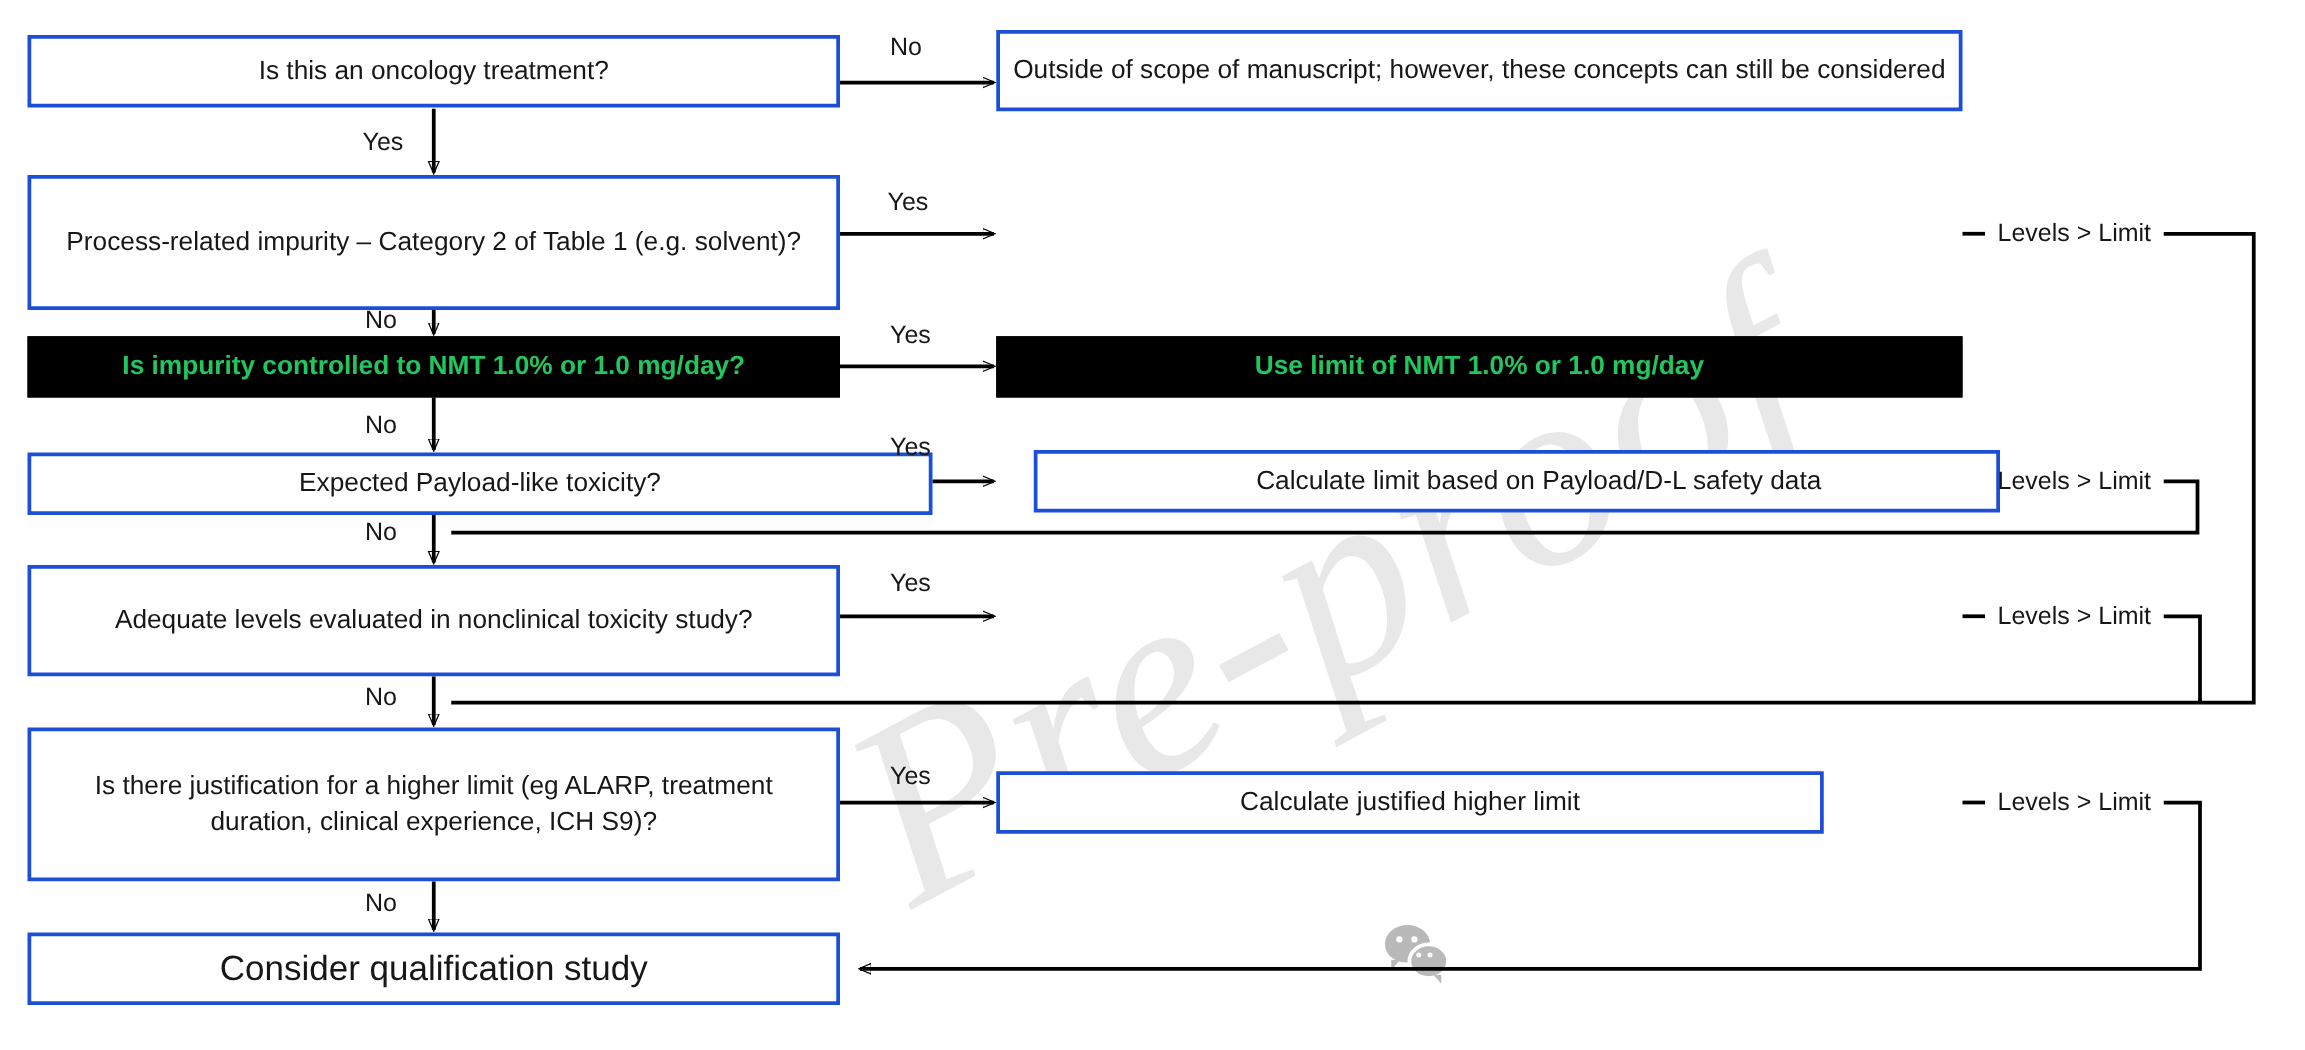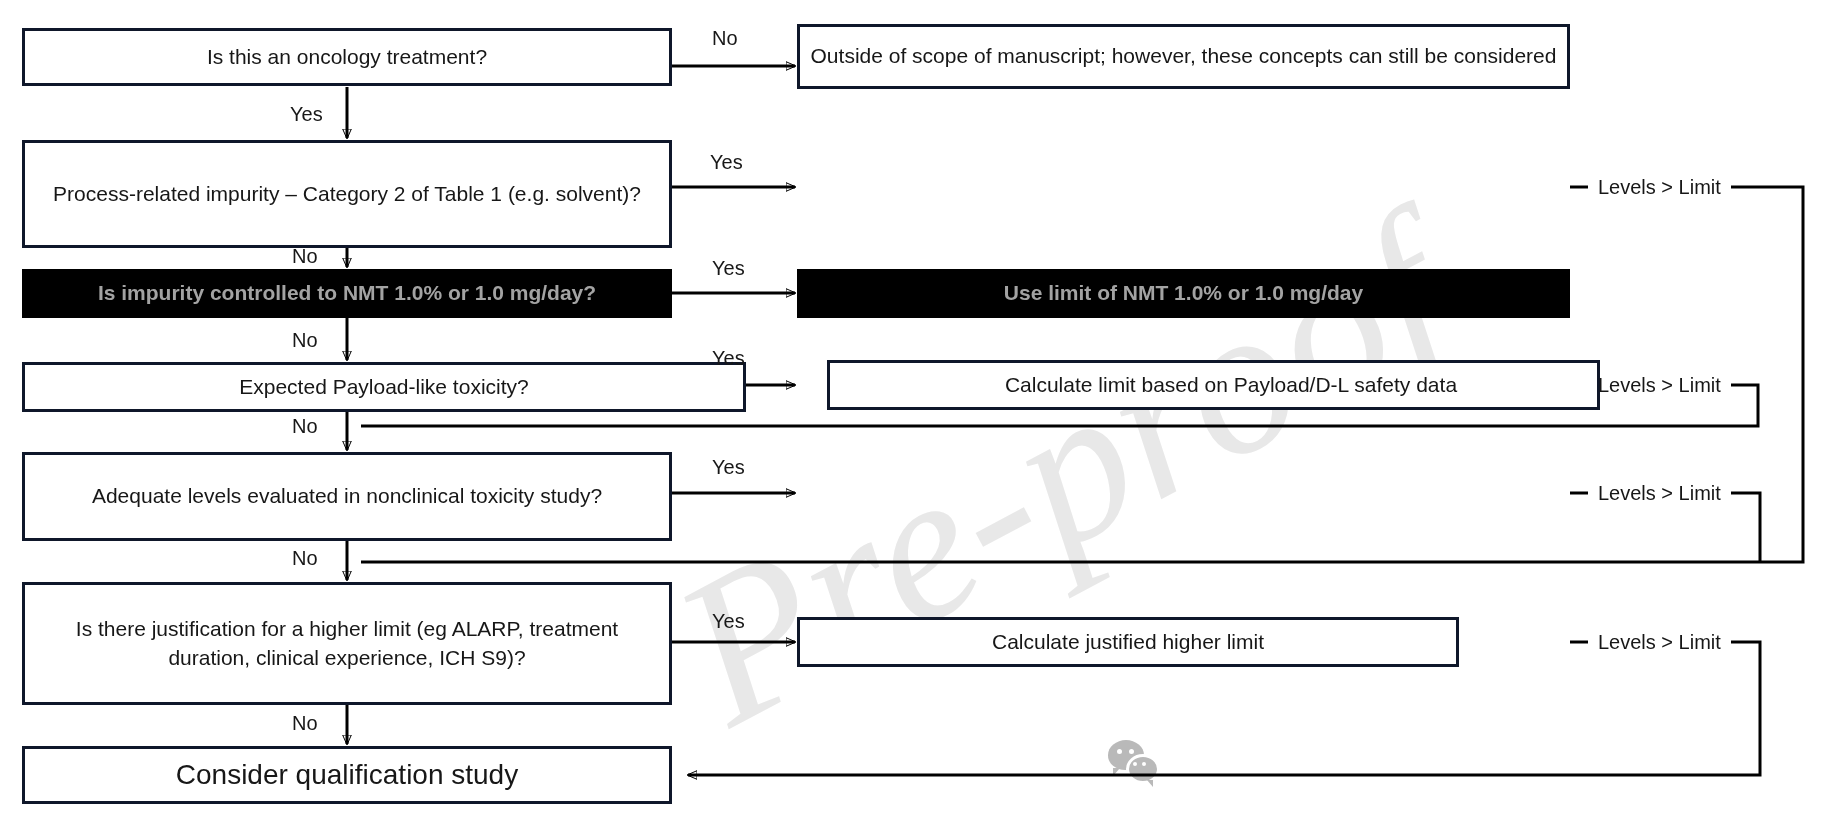--- a/index.html
+++ b/index.html
@@ -97,34 +97,34 @@
   
   #flow-layer {
     position: absolute;
     inset: 0;
     z-index: 2;
   }
 
   .node {
     position: absolute;
     box-sizing: border-box;
-    border: 3px solid #0f172a;
+    border: 3px solid #1d4ed8;
     background: #ffffff;
     color: #171717;
     display: flex;
     align-items: center;
     justify-content: center;
     text-align: center;
     font-size: 21px;
     line-height: 1.38;
     padding: 4px 10px;
   }
   .node.inverted {
     background: #000000;
-    color: #a3a3a3;
+    color: #22c55e;
     border-color: #000000;
     font-weight: 600;
   }
   .node.final {
     font-size: 28px;
   }
 
   .edge-label {
     position: absolute;
     font-size: 20px;

